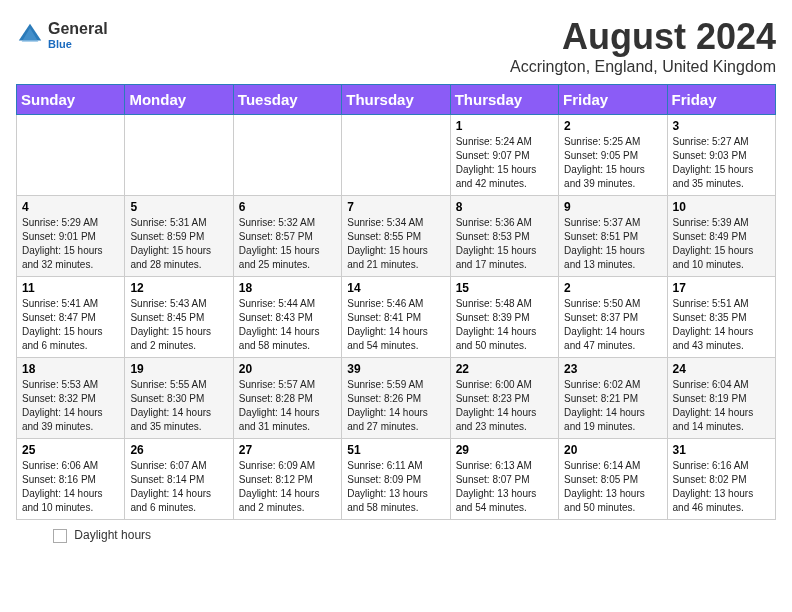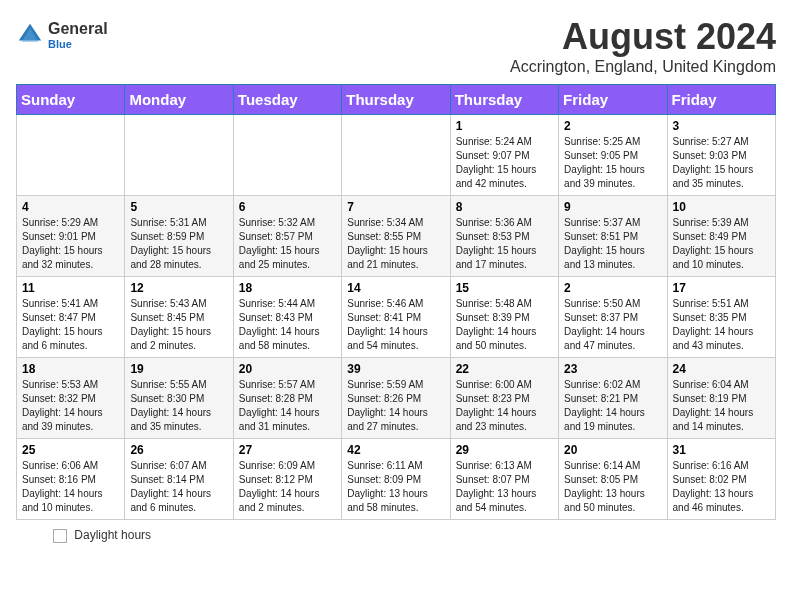--- a/index.html
+++ b/index.html
@@ -183,21 +183,21 @@
         <td><span class="day-num">20</span><span class="day-info">Sunrise: 5:57 AM<br>Sunset: 8:28 PM<br>Daylight: 14 hours and 31 minutes.</span></td>
         <td><span class="day-num">39</span><span class="day-info">Sunrise: 5:59 AM<br>Sunset: 8:26 PM<br>Daylight: 14 hours and 27 minutes.</span></td>
         <td><span class="day-num">22</span><span class="day-info">Sunrise: 6:00 AM<br>Sunset: 8:23 PM<br>Daylight: 14 hours and 23 minutes.</span></td>
         <td><span class="day-num">23</span><span class="day-info">Sunrise: 6:02 AM<br>Sunset: 8:21 PM<br>Daylight: 14 hours and 19 minutes.</span></td>
         <td><span class="day-num">24</span><span class="day-info">Sunrise: 6:04 AM<br>Sunset: 8:19 PM<br>Daylight: 14 hours and 14 minutes.</span></td>
       </tr>
       <tr>
         <td><span class="day-num">25</span><span class="day-info">Sunrise: 6:06 AM<br>Sunset: 8:16 PM<br>Daylight: 14 hours and 10 minutes.</span></td>
         <td><span class="day-num">26</span><span class="day-info">Sunrise: 6:07 AM<br>Sunset: 8:14 PM<br>Daylight: 14 hours and 6 minutes.</span></td>
         <td><span class="day-num">27</span><span class="day-info">Sunrise: 6:09 AM<br>Sunset: 8:12 PM<br>Daylight: 14 hours and 2 minutes.</span></td>
-        <td><span class="day-num">42</span><span class="day-info">Sunrise: 6:11 AM<br>Sunset: 8:09 PM<br>Daylight: 13 hours and 58 minutes.</span></td>
+        <td><span class="day-num">51</span><span class="day-info">Sunrise: 6:11 AM<br>Sunset: 8:09 PM<br>Daylight: 13 hours and 58 minutes.</span></td>
         <td><span class="day-num">29</span><span class="day-info">Sunrise: 6:13 AM<br>Sunset: 8:07 PM<br>Daylight: 13 hours and 54 minutes.</span></td>
         <td><span class="day-num">20</span><span class="day-info">Sunrise: 6:14 AM<br>Sunset: 8:05 PM<br>Daylight: 13 hours and 50 minutes.</span></td>
         <td><span class="day-num">31</span><span class="day-info">Sunrise: 6:16 AM<br>Sunset: 8:02 PM<br>Daylight: 13 hours and 46 minutes.</span></td>
       </tr>
     </tbody>
 </table>
 
 <div class="footer">
   <span class="footer-item">
     <span class="legend-box"></span>

